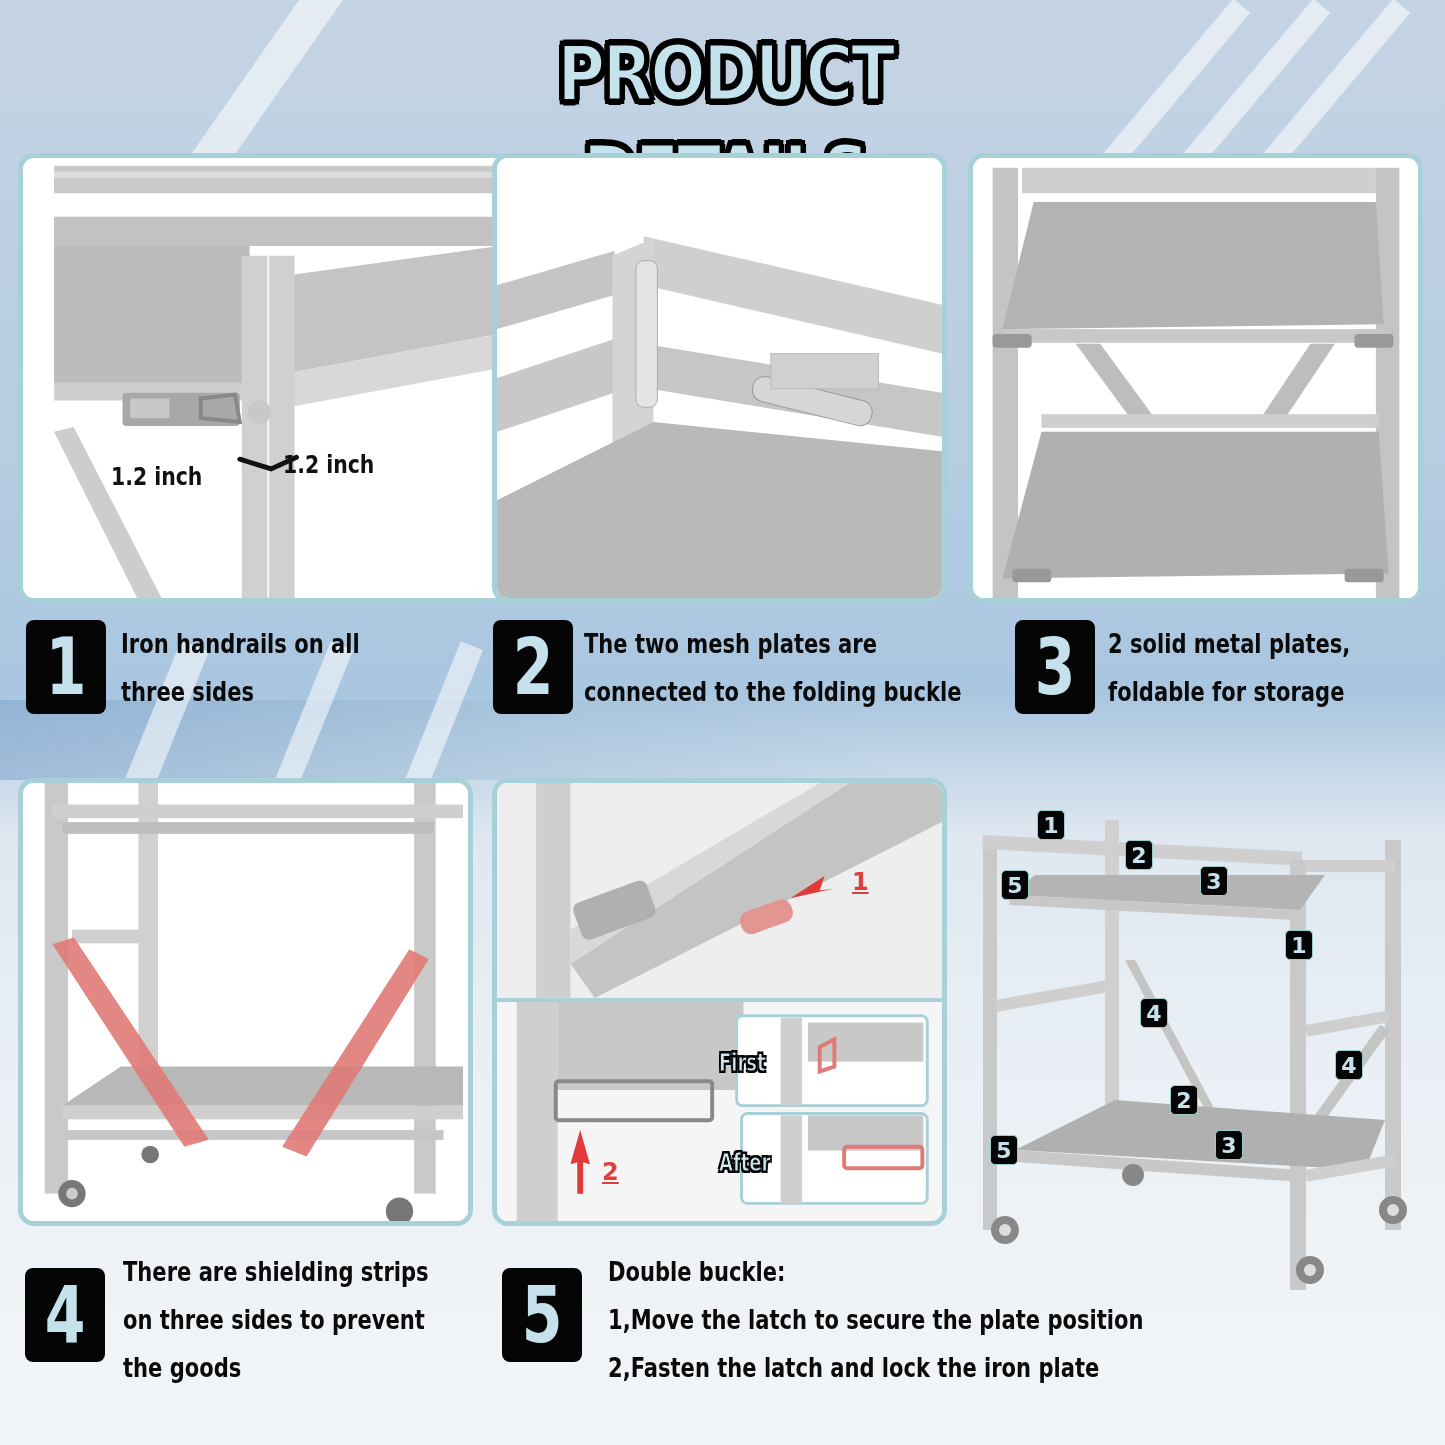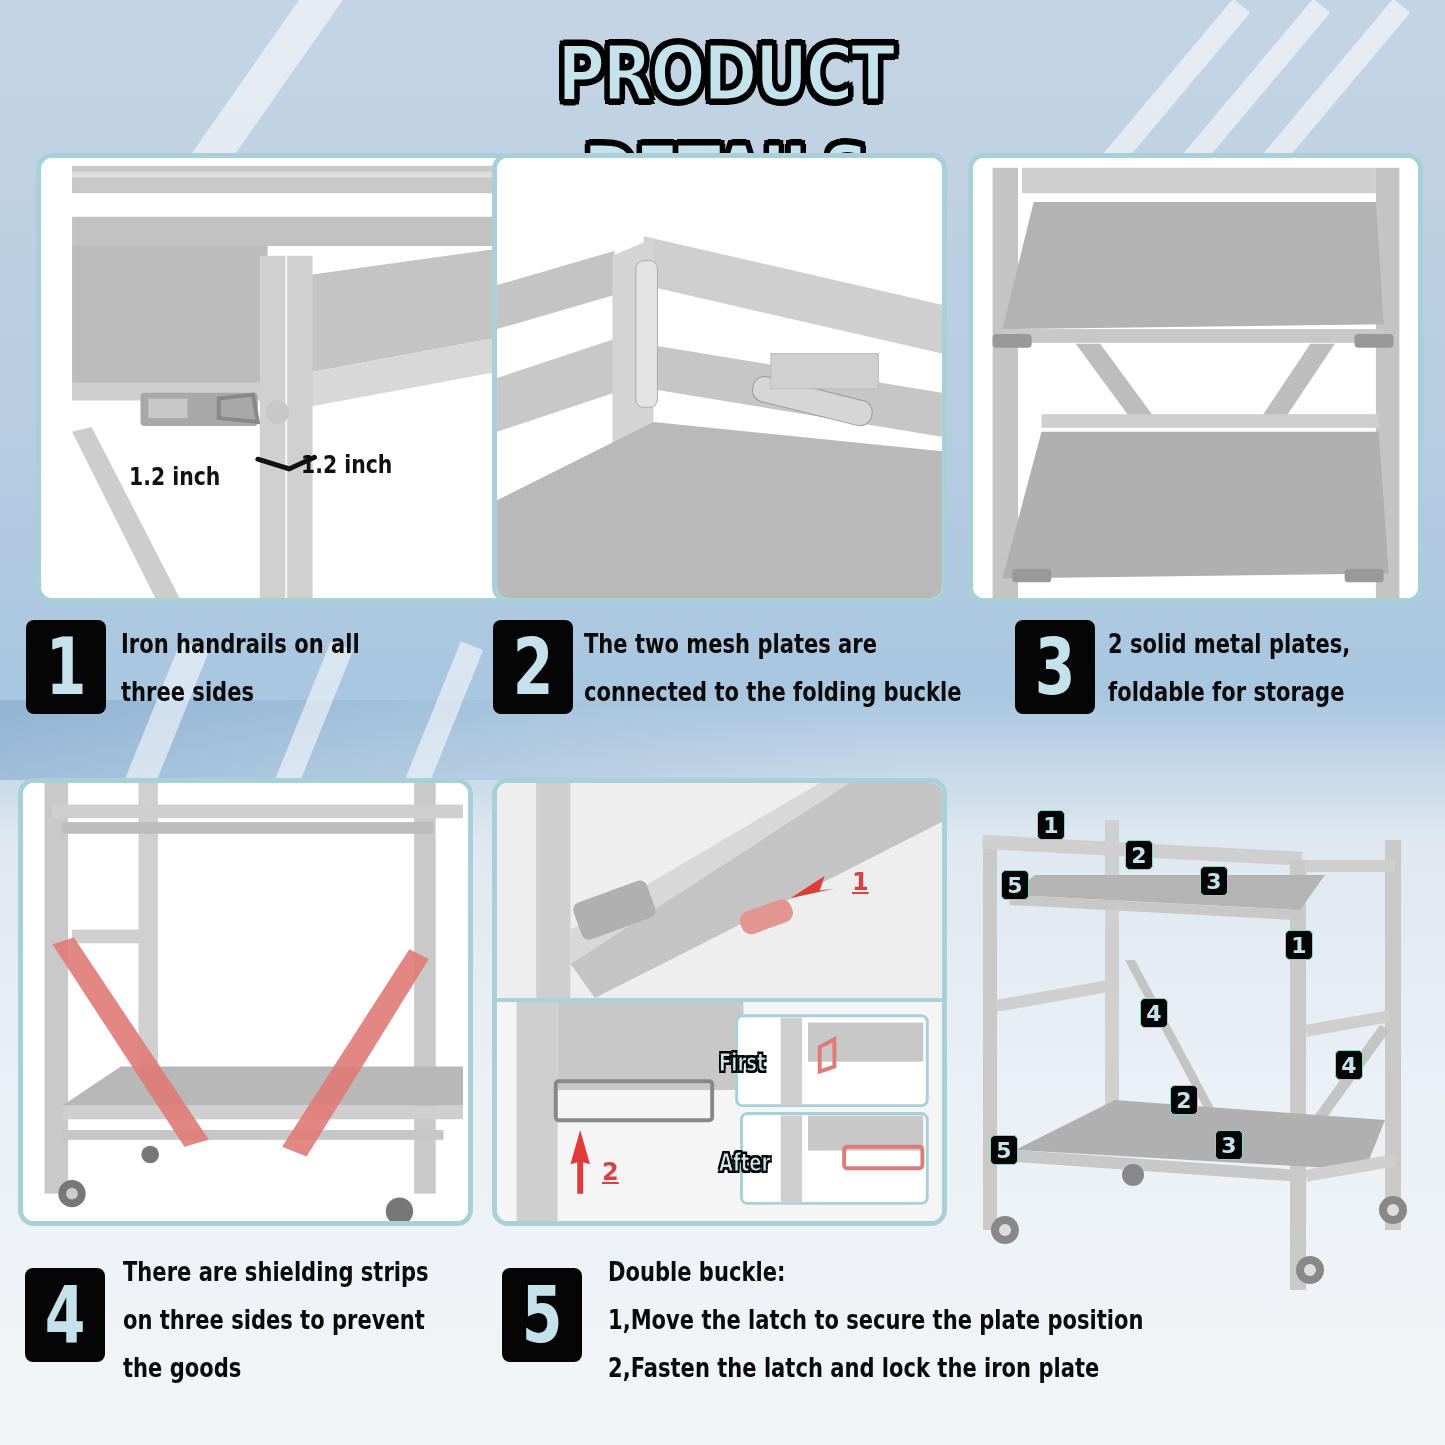--- a/index.html
+++ b/index.html
@@ -82,21 +82,21 @@
 <div class="bg-streak s1"></div>
 <div class="bg-streak s2"></div>
 <div class="bg-streak s3"></div>
 <div class="bg-streak s4"></div>
 <div class="bg-streak s5"></div>
 <div class="bg-streak s6"></div>
 <div class="bg-streak s7"></div>
 
 <div class="title">PRODUCT DETAILS</div>
 
-<div class="panel" style="left:36px; top:153px; width:517px; height:450px;">
+<div class="panel" style="left:18px; top:153px; width:517px; height:450px;">
   <svg viewBox="0 0 455 450">
     <rect width="455" height="450" fill="#fff"></rect>
 
     <rect x="0" y="8" width="455" height="28" fill="#c9c9c9"></rect>
     <rect x="0" y="14" width="455" height="6" fill="#dedede"></rect>
     <polygon points="0,60 455,60 455,90 0,90" fill="#c2c2c2"></polygon>
 
     <rect x="0" y="90" width="200" height="140" fill="#bcbcbc"></rect>
     <rect x="0" y="230" width="200" height="18" fill="#cfcfcf"></rect>
 

